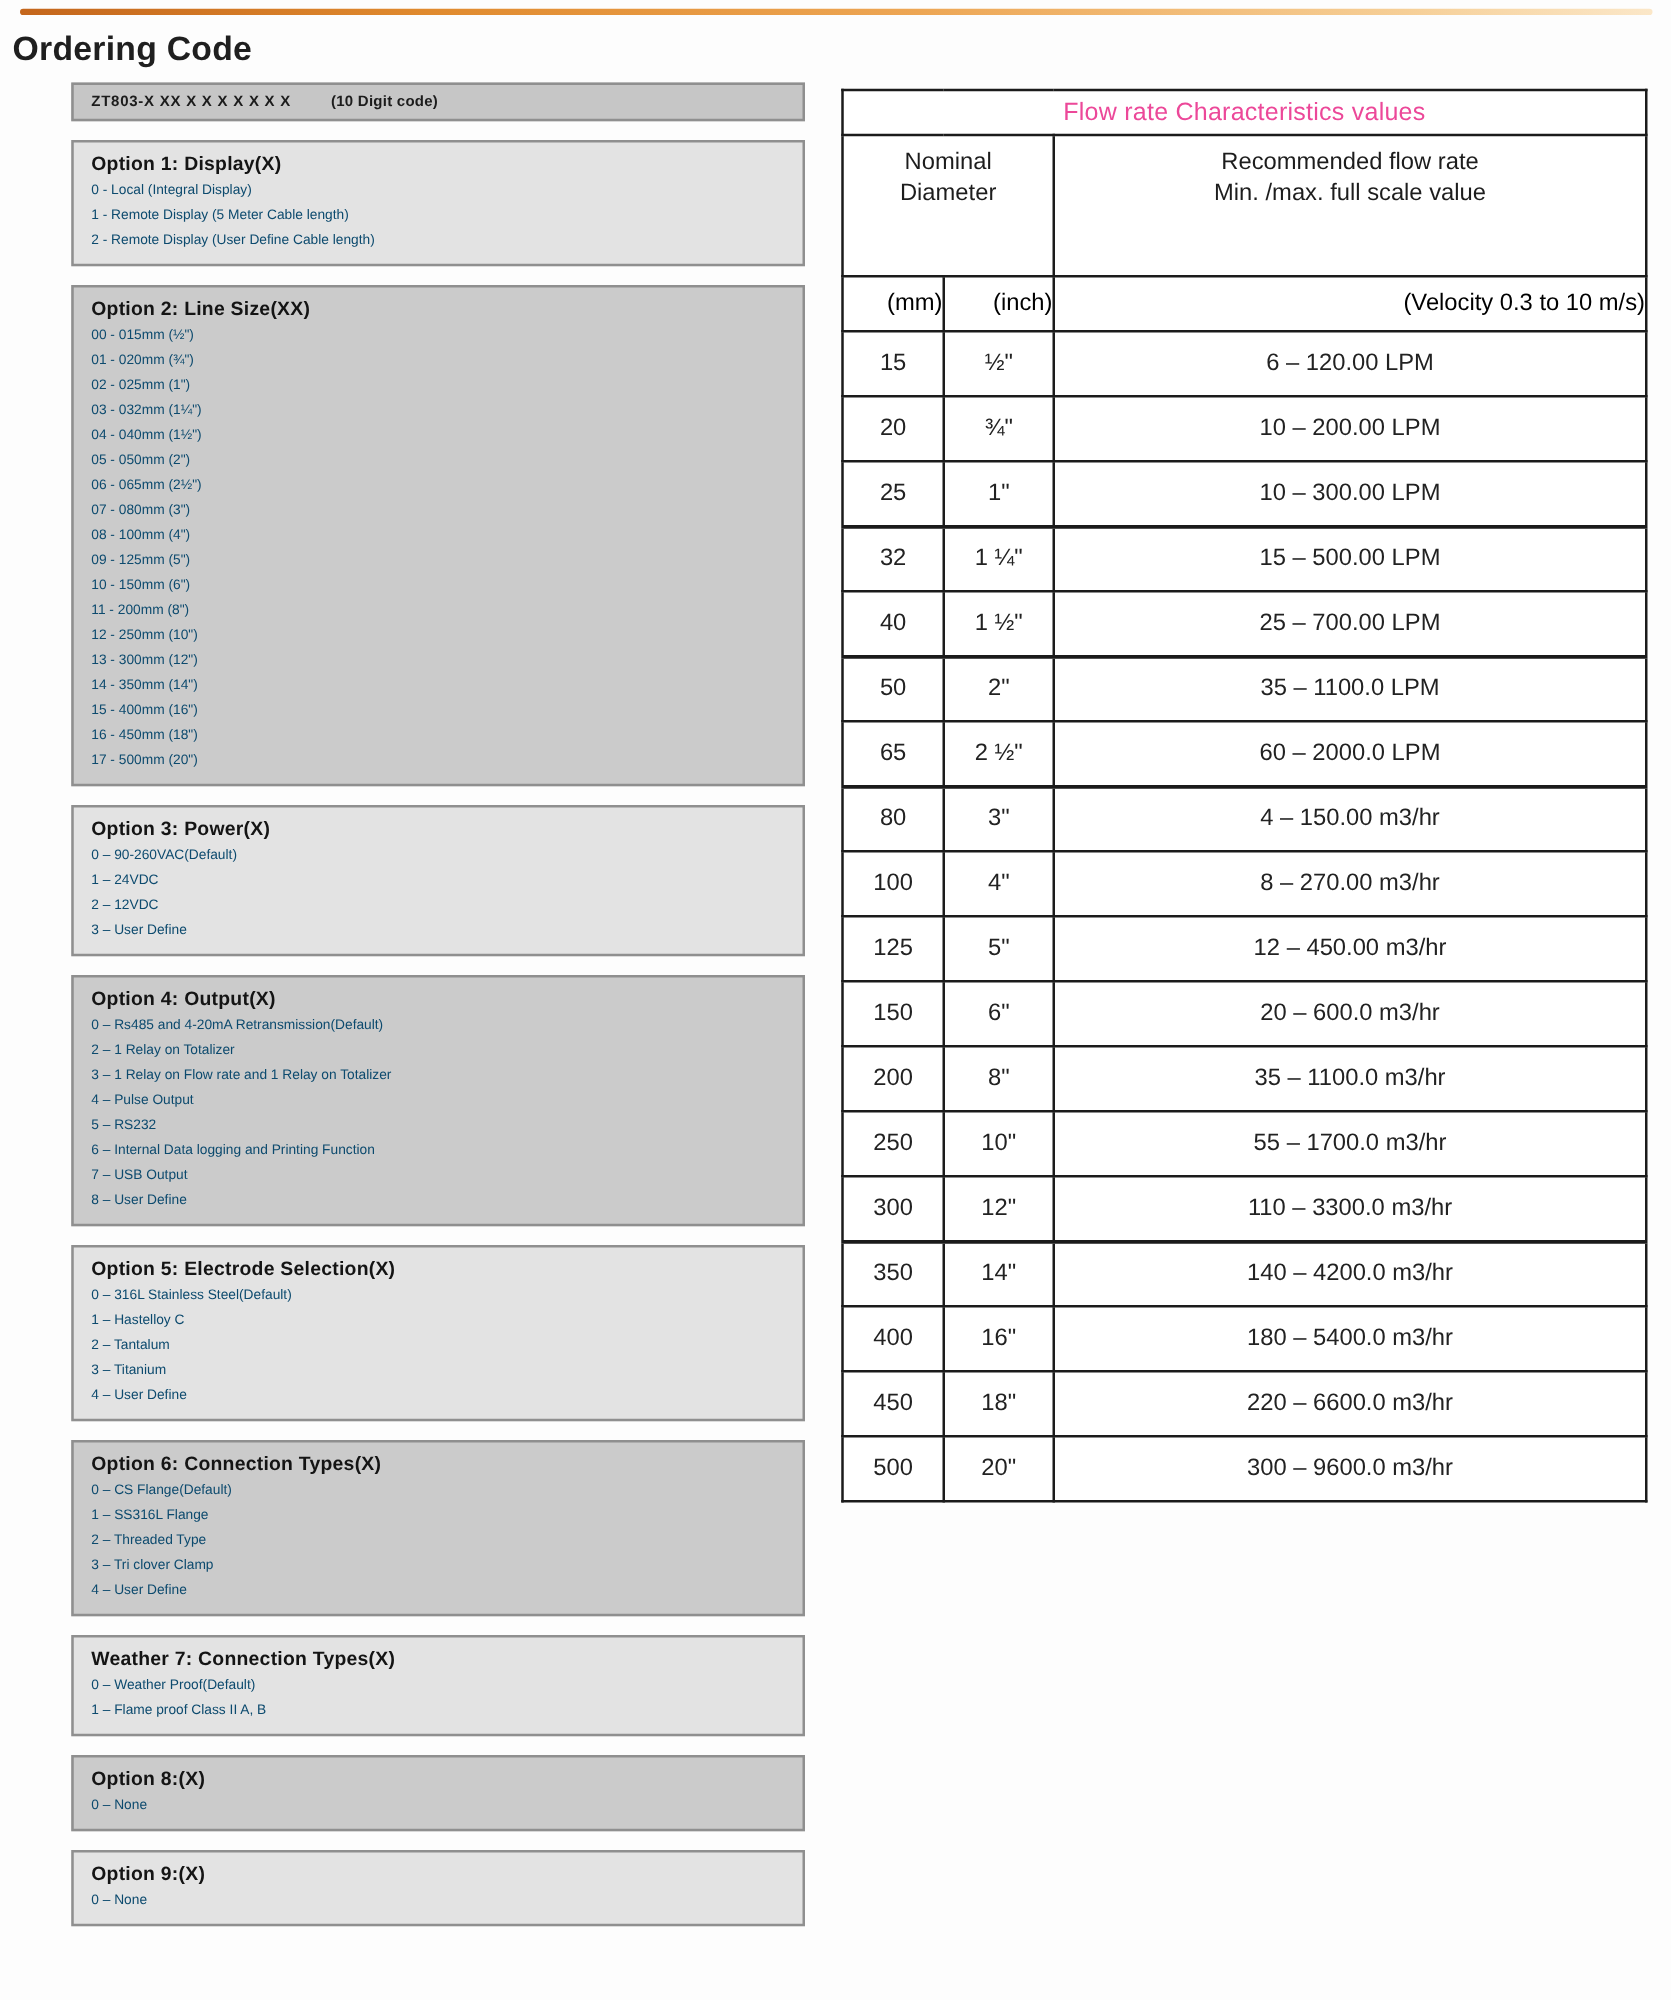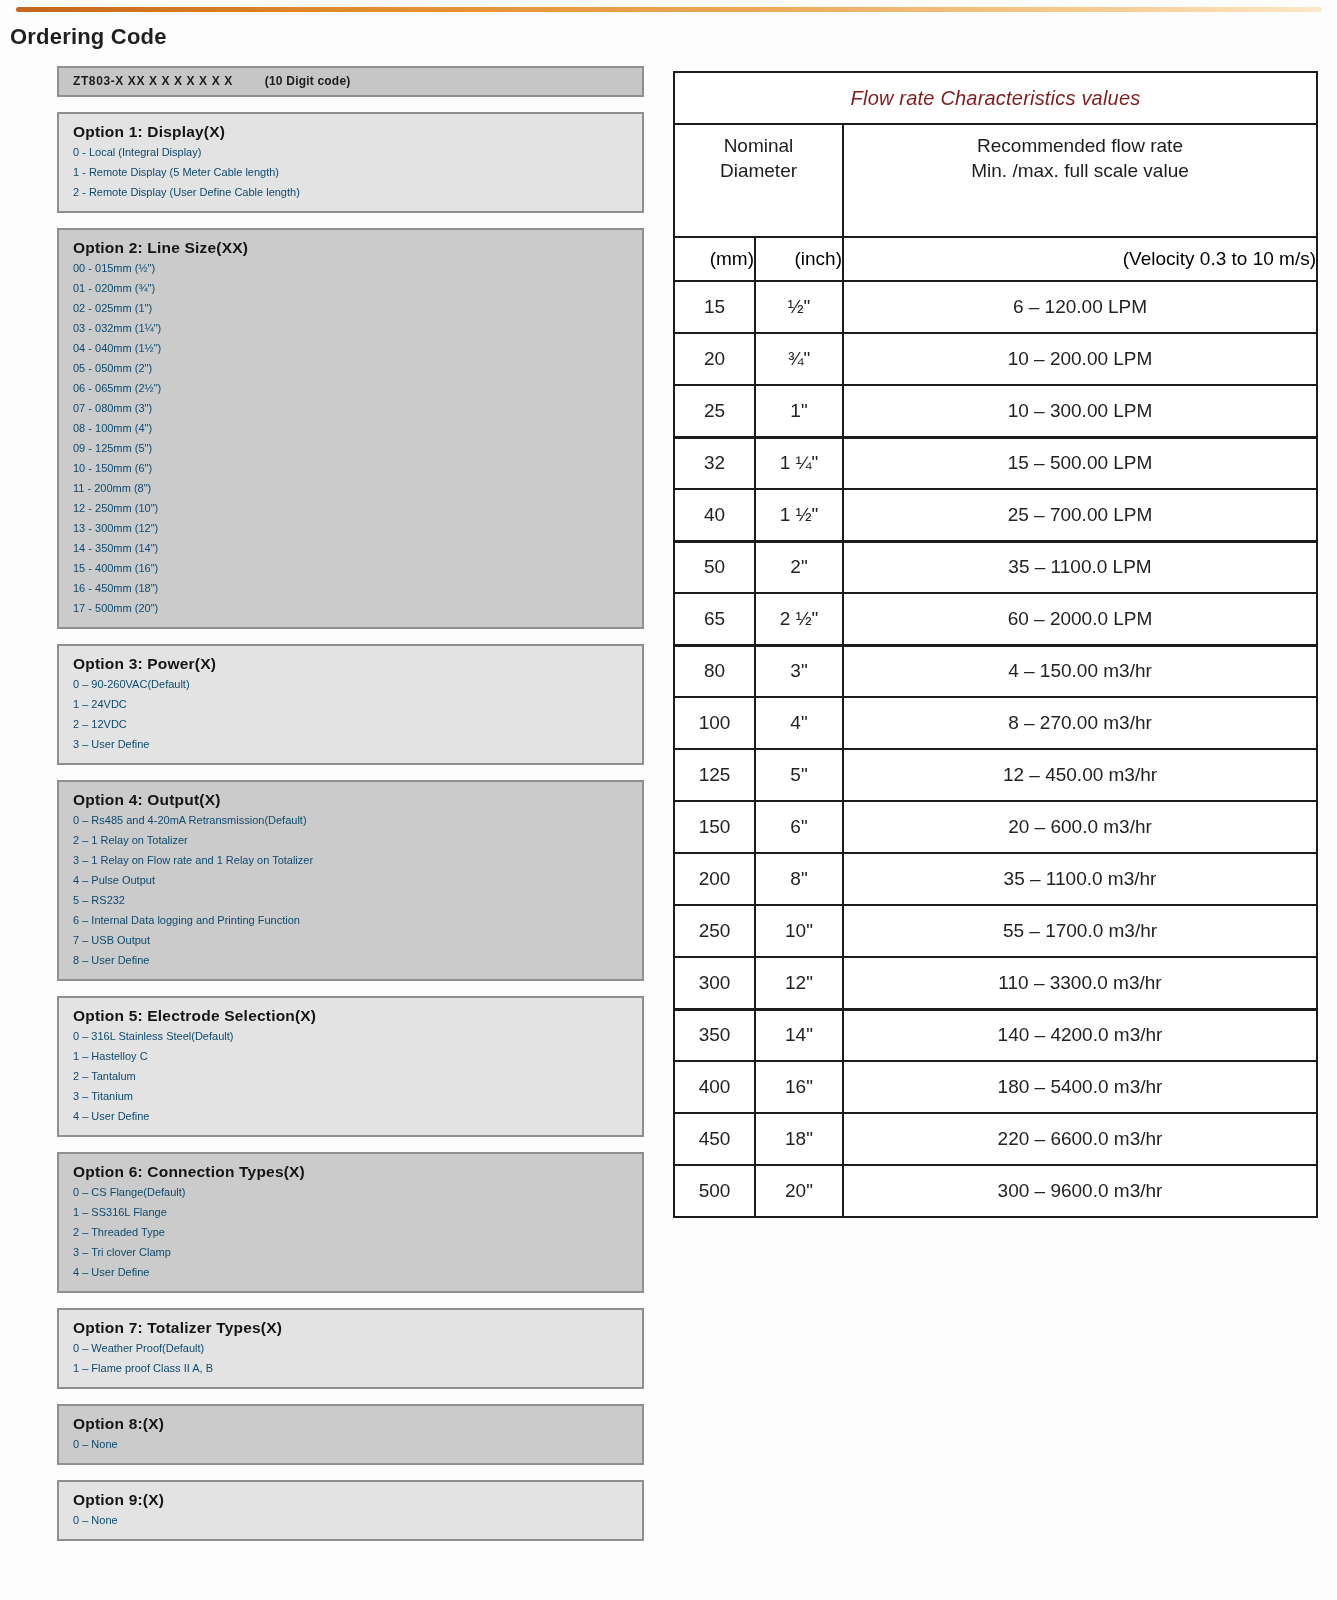--- a/index.html
+++ b/index.html
@@ -24,21 +24,21 @@
     width: 1306px;
     height: 5px;
     border-radius: 3px;
     background: linear-gradient(to right, #c4661c 0%, #e08a2e 25%, #eda654 55%, #f6cf97 85%, #fbe7c8 100%);
   }
 
   .page-title {
     position: absolute;
     left: 10px;
     top: 24px;
-    font-size: 22px;
+    font-size: 27px;
     font-weight: bold;
     color: #1f1f1f;
     letter-spacing: 0.2px;
   }
 
   
   .left-col {
     position: absolute;
     left: 57px;
     top: 66px;
@@ -95,25 +95,24 @@
   table.flow-table td {
     border: 2px solid #1b1b1b;
     text-align: center;
     color: #222222;
   }
   .col-mm    { width: 81px; }
   .col-inch  { width: 88px; }
   .col-flow  { width: auto; }
 
   tr.title-row td {
-    height: 52px;
+    height: 36px;
     font-size: 20px;
-    color: #7f1d1d;
+    color: #ec4899;
     letter-spacing: 0.2px;
-    font-style: italic;
   }
   tr.head-row td {
     height: 113px;
     vertical-align: top;
     padding-top: 8px;
     font-size: 19px;
     line-height: 25px;
     white-space: pre-line;
     color: #1d1d1d;
   }
@@ -198,21 +197,21 @@
         </div>
         <div class="option-box">
           <div class="option-title">Option 6: Connection Types(X)</div>
           <div class="option-item">0 – CS Flange(Default)</div>
           <div class="option-item">1 – SS316L Flange</div>
           <div class="option-item">2 – Threaded Type</div>
           <div class="option-item">3 – Tri clover Clamp</div>
           <div class="option-item">4 – User Define</div>
         </div>
         <div class="option-box">
-          <div class="option-title">Option 7: Totalizer Types(X)</div>
+          <div class="option-title">Weather 7: Connection Types(X)</div>
           <div class="option-item">0 – Weather Proof(Default)</div>
           <div class="option-item">1 – Flame proof Class II A, B</div>
         </div>
         <div class="option-box">
           <div class="option-title">Option 8:(X)</div>
           <div class="option-item">0 – None</div>
         </div>
         <div class="option-box">
           <div class="option-title">Option 9:(X)</div>
           <div class="option-item">0 – None</div>

